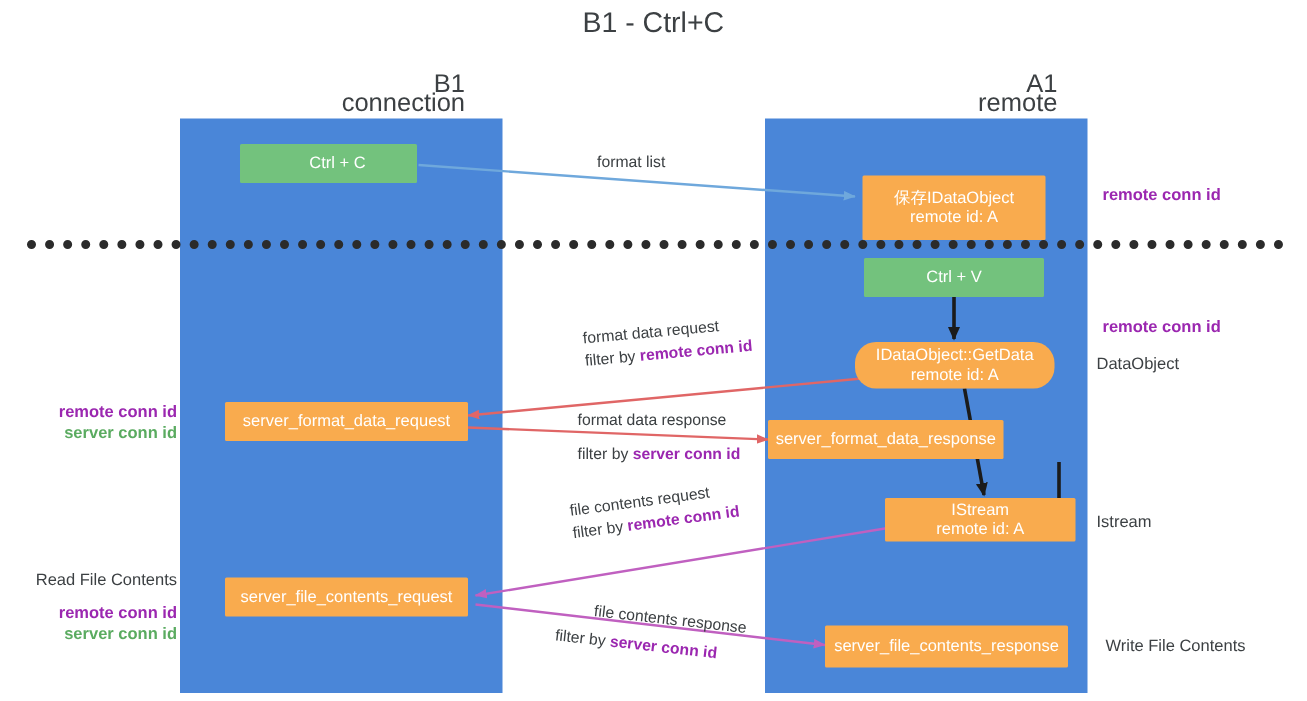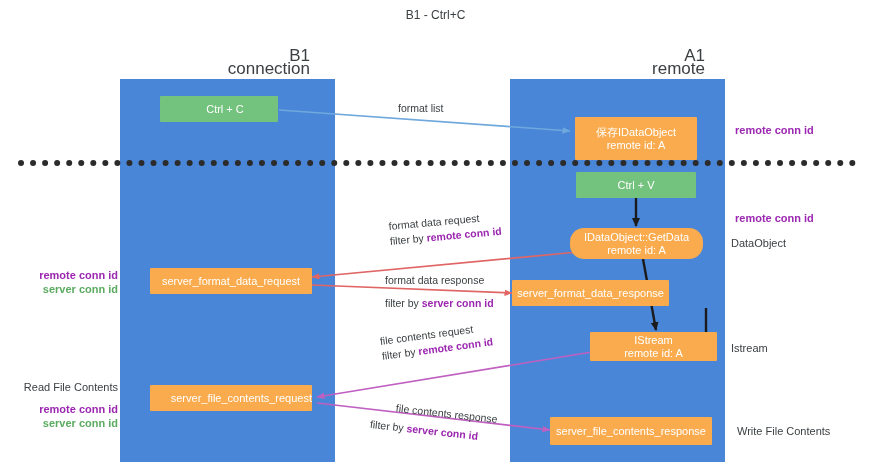--- a/index.html
+++ b/index.html
@@ -10,21 +10,21 @@
     overflow:hidden;
     position:relative;
     color:#3c4043;
   }
   #stage{position:absolute;left:0;top:0;width:871px;height:467px;}
   .abs{position:absolute;}
 
   
   .title{
     left:0;top:6px;width:871px;
-    text-align:center;font-size:12px;line-height:19px;
+    text-align:center;font-size:19px;line-height:19px;
     color:#3c4043;
   }
 
   
   .colhead{
     font-size:17px;line-height:13px;text-align:right;color:#3c4043;
   }
 
   
   .lane{background:#4a86d8;}
@@ -118,21 +118,21 @@
   <div class="abs dashsep" style="left:18px;top:160px;width:838px;"></div>
 
   <div class="abs box green" style="left:160px;top:96px;width:118px;height:26px;padding-left:12px;">
     <div>Ctrl + C</div>
   </div>
 
   <div class="abs box orange" style="left:150px;top:268px;width:162px;height:26px;">
     <div>server_format_data_request</div>
   </div>
 
-  <div class="abs box orange" style="left:150px;top:385px;width:162px;height:26px;align-items:flex-end;">
+  <div class="abs box orange" style="left:150px;top:385px;width:162px;height:26px;">
     <div>server_file_contents_request</div>
   </div>
 
   <div class="abs box orange" style="left:575px;top:117px;width:122px;height:43px;">
     <div>保存IDataObject</div>
     <div class="l2">remote id: A</div>
   </div>
 
   <div class="abs box green" style="left:576px;top:172px;width:120px;height:26px;">
     <div>Ctrl + V</div>

